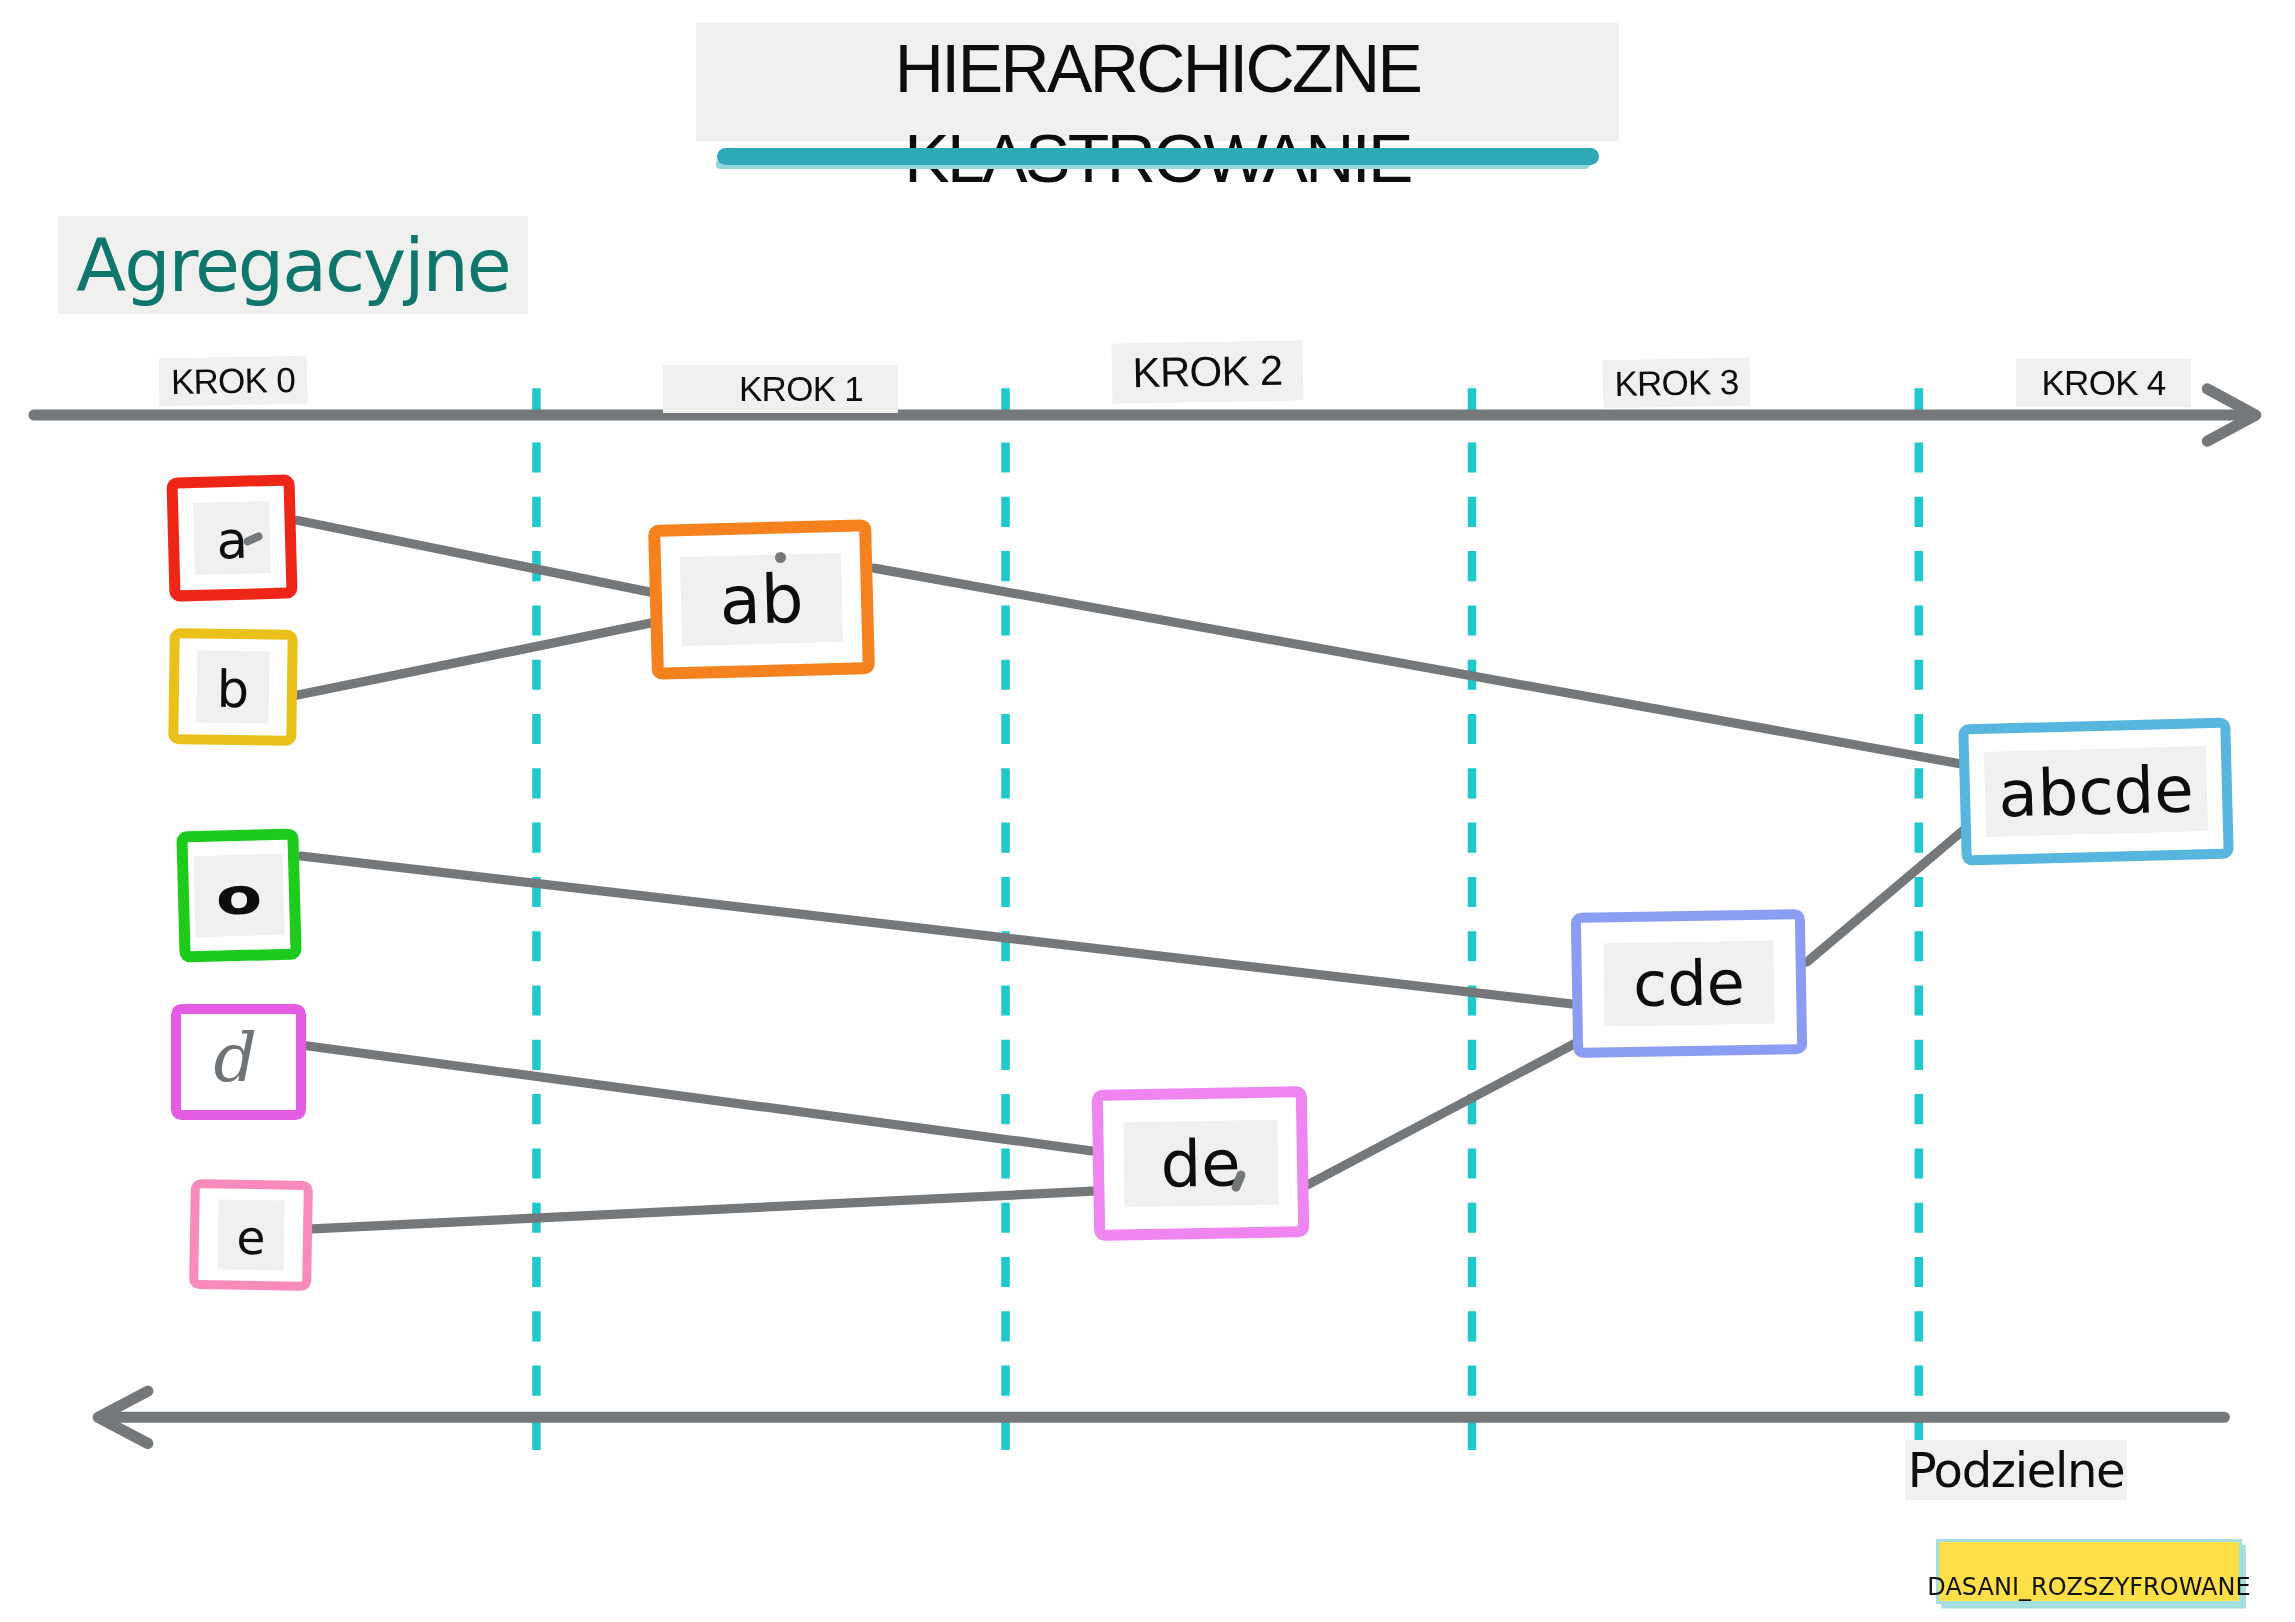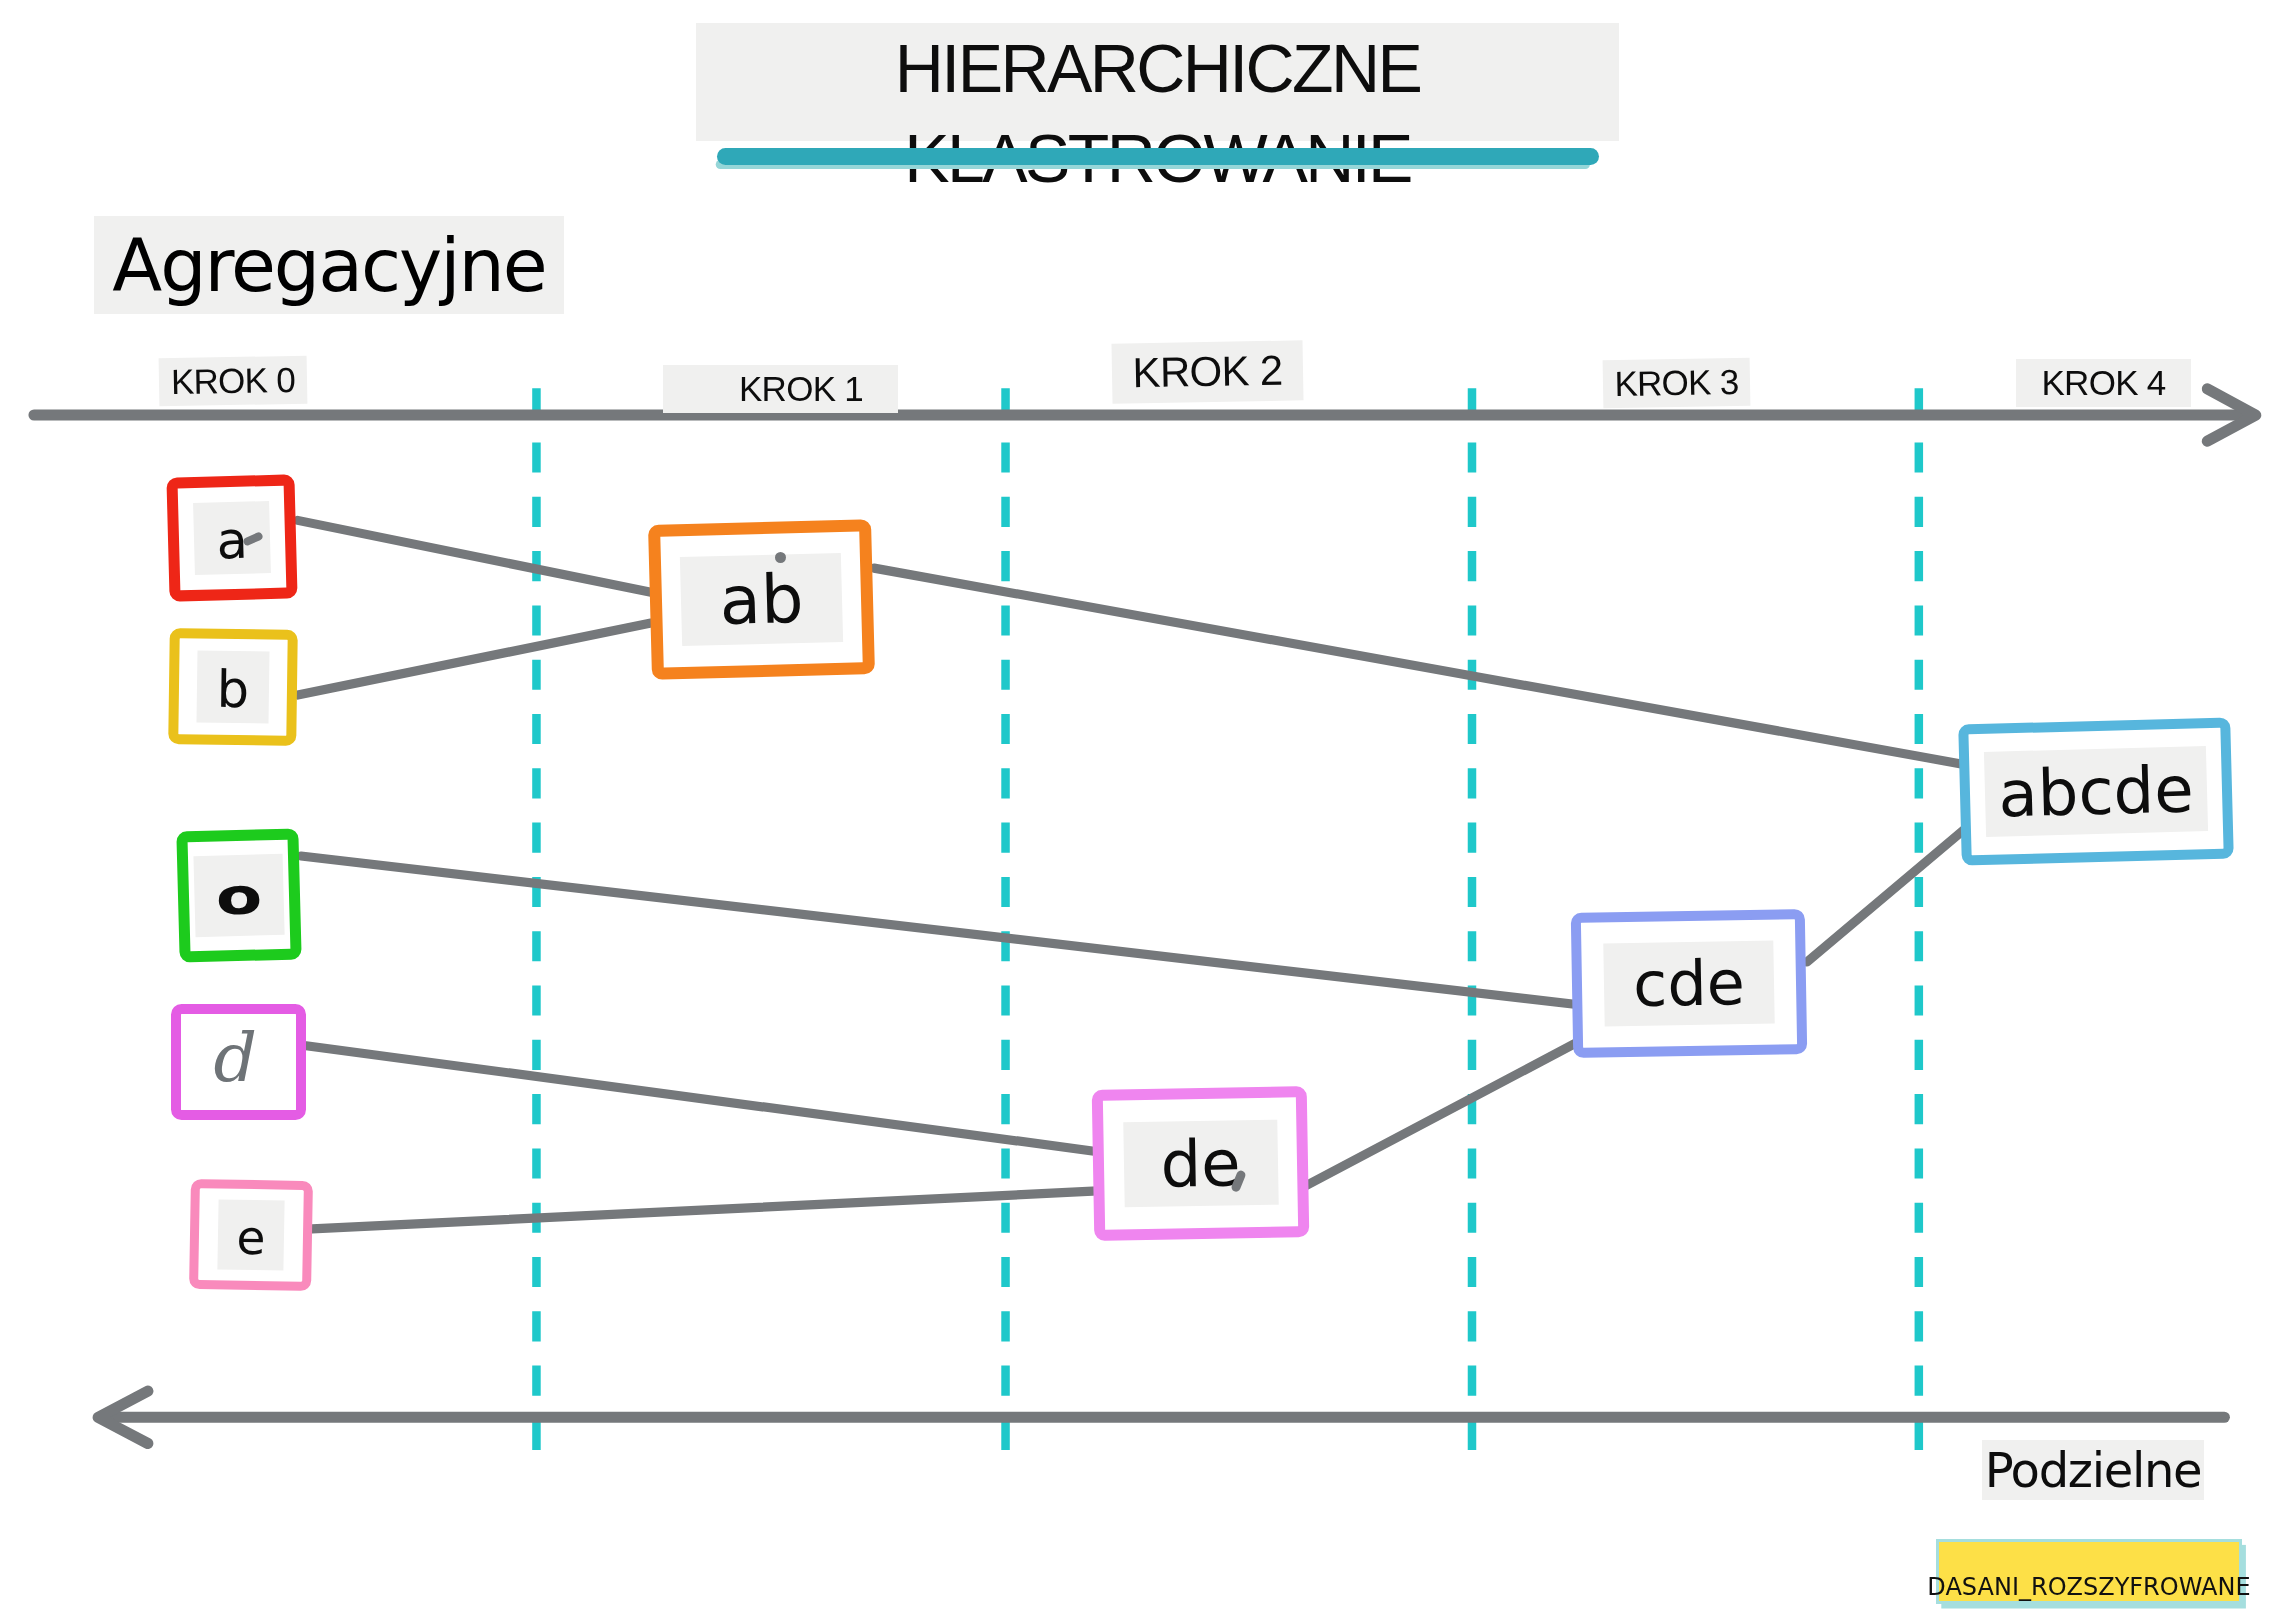--- a/index.html
+++ b/index.html
@@ -14,24 +14,24 @@
     position:absolute;left:696px;top:23px;width:923px;height:118px;
     line-height:90px;text-align:center;font-size:68px;letter-spacing:-2.6px;
     font-family:"Liberation Sans",sans-serif;color:#0d0d0d;
   }
   .underline{
     position:absolute;left:717px;top:148px;width:882px;height:17px;border-radius:9.2px;
     background:#2fa8b8;box-shadow:-5.2px 7.9px 0 -3.9px #96d6d8;
   }
   .agg{
     position:absolute;left:58px;top:216px;width:470px;height:98px;
-    line-height:99px;text-align:center;font-size:73px;letter-spacing:-2px;color:#000000;margin-left:36px;
+    line-height:99px;text-align:center;font-size:73px;letter-spacing:-2px;color:#0f766e;
   }
   .podz{
-    position:absolute;left:1982px;top:1440px;width:222px;height:60px;
+    position:absolute;left:1905px;top:1440px;width:222px;height:60px;
     line-height:60px;text-align:center;font-size:48px;letter-spacing:-1.3px;color:#0d0d0d;
   }
   
   .krok{
     position:absolute;height:48px;line-height:48px;text-align:center;
     font-size:35px;letter-spacing:-0.7px;font-family:"Liberation Sans",sans-serif;color:#0d0d0d;
   }
   .k0{left:159px;top:357px;width:148px;transform:rotate(-1deg);}
   .k1{left:663px;top:365px;width:194px;padding-left:41px;}
   .k2{left:1112px;top:342px;width:191px;height:60px;line-height:60px;font-size:42px;transform:rotate(-1deg);}

